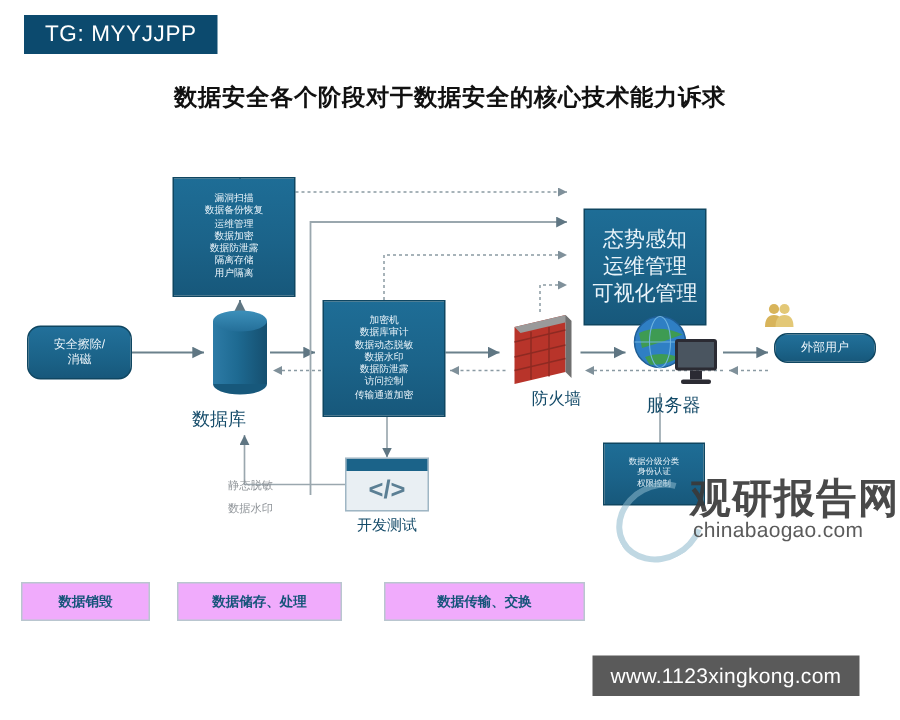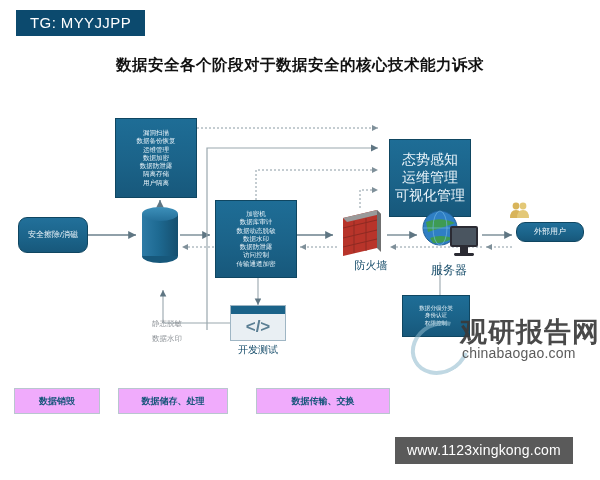--- a/index.html
+++ b/index.html
@@ -53,21 +53,21 @@
   .box-capability{ left:115px; top:118px; width:82px; height:80px; font-size:6.5px;}
   .box-crypto   { left:215px; top:200px; width:82px; height:78px; font-size:6.5px;}
   .box-situation{ left:389px; top:118px; width:82px; height:78px; font-size:14px;margin-top:21px;}
   .box-classify { left:402px; top:295px; width:68px; height:42px; font-size:5.6px;}
 
   .box-rounded{
     position:absolute;box-sizing:border-box;
     background:linear-gradient(180deg,#22709a 0%,#1b6389 60%,#17587b 100%);
     border:1px solid #0f4661;border-radius:9px;
     color:#eef6fb;font-size:8px;
-    display:flex;flex-direction:row;
+    display:flex;flex-direction:column;
     align-items:center;justify-content:center;text-align:center;
   }
   .box-rounded span{display:block;line-height:1.3;white-space:nowrap;}
   .box-erase{ left:18px; top:217px; width:70px; height:36px;}
   .box-extuser{ left:516px; top:222px; width:68px; height:20px;}
 
   
   .caption{
     position:absolute;text-align:center;
     font-weight:normal;color:#134a68;white-space:nowrap;
@@ -200,20 +200,21 @@
     <span>数据防泄露</span>
     <span>隔离存储</span>
     <span>用户隔离</span>
   </div>
 
   <div class="db">
     <div class="db-bot"></div>
     <div class="db-body"></div>
     <div class="db-top"></div>
   </div>
+  <div class="caption cap-db">数据库</div>
 
   <div class="box box-crypto">
     <span>加密机</span>
     <span>数据库审计</span>
     <span>数据动态脱敏</span>
     <span>数据水印</span>
     <span>数据防泄露</span>
     <span>访问控制</span>
     <span>传输通道加密</span>
   </div>

